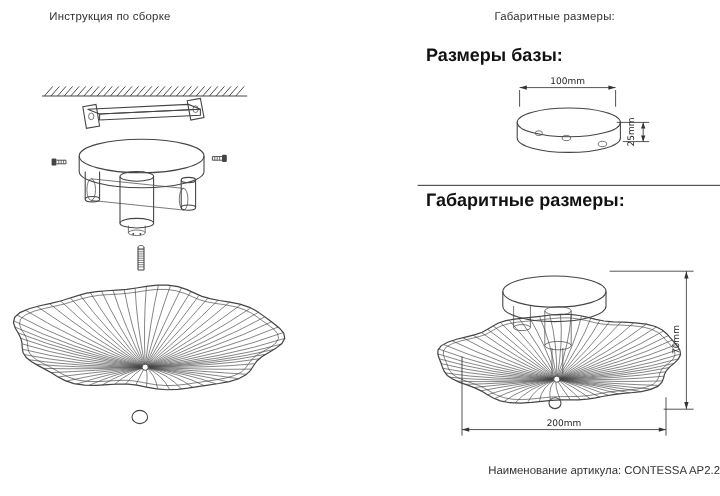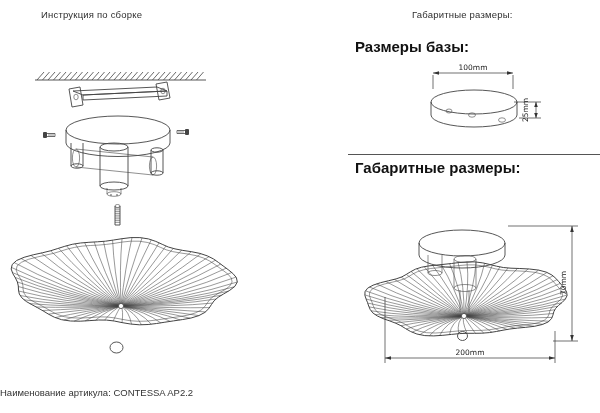--- a/index.html
+++ b/index.html
@@ -4,21 +4,21 @@
 <style>
   html,body{margin:0;padding:0;background:#fff;}
   .page{
     position:relative;width:600px;height:413px;background:#fff;overflow:hidden;
     font-family:"Liberation Sans", sans-serif;color:#2d2d2d;
   }
   .txt{position:absolute;white-space:nowrap;}
   .title{font-size:9.5px;letter-spacing:.2px;color:#2f2f2f;padding-left:24px;}
   .sec-head{font-size:15px;font-weight:bold;color:#111;}
   .separator{position:absolute;background:#555;height:1px;}
-  .footer{position:absolute;left:0;top:387px;width:600px;text-align:left;font-size:9.5px;color:#333;}
+  .footer{position:absolute;left:0;top:387px;width:600px;text-align:right;font-size:9.5px;color:#333;}
   svg{position:absolute;overflow:visible;}
   svg text{font-family:"DejaVu Sans", sans-serif;font-size:7.5px;fill:#222;}
   .ln{stroke:#444;fill:none;stroke-width:.9;}
   .thin{stroke:#444;fill:none;stroke-width:.6;}
   .dim{stroke:#333;fill:none;stroke-width:.7;}
   .arr{fill:#333;stroke:none;}
   .solid{fill:#444;stroke:none;}
 </style>
 </head>
 <body>

